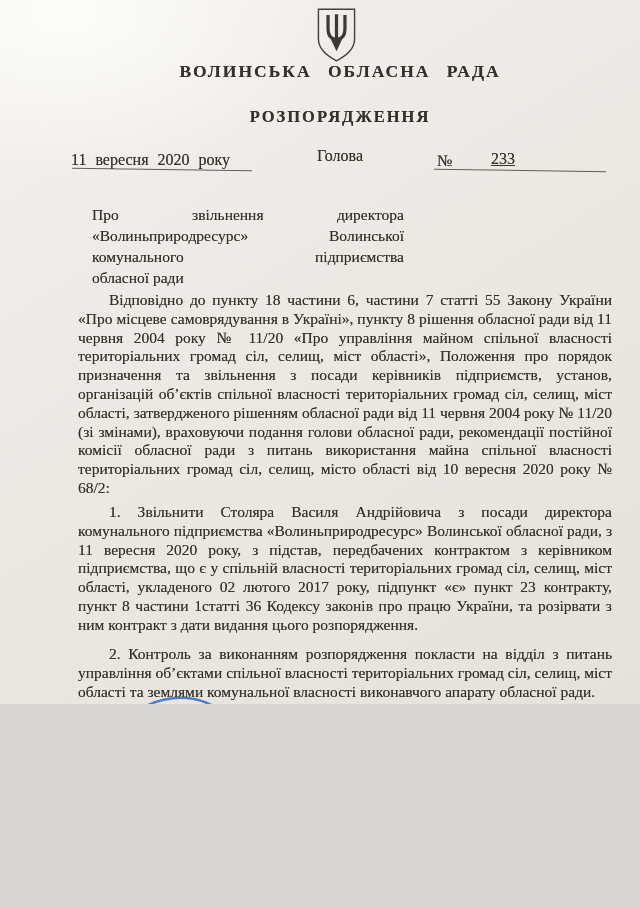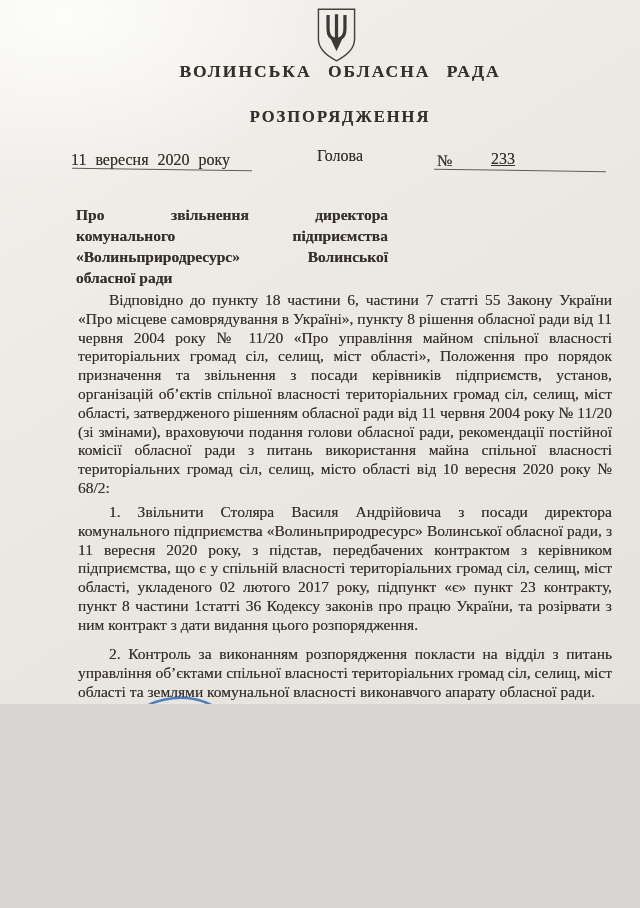--- a/index.html
+++ b/index.html
@@ -24,21 +24,21 @@
   .doc-type   { top:107px; font-size:16.5px; letter-spacing:2px; }
 
   .doc-date   { left:62px;  top:151px; font-size:16px; word-spacing:5px;margin-left:9px; }
   .doc-city   { top:147px;  font-size:16px; }
   .num-label  { left:437px; top:152px; font-size:16px; }
   .num-value  { left:491px; top:150px; font-size:16px;text-decoration:underline; }
   .rule { height:1.3px; background:#615c55; transform:rotate(0.8deg); }
   .rule-date { left:72px;  top:169px; width:180px; }
   .rule-num  { left:434px; top:170px; width:172px; }
 
-  .subject { left:76px; top:204px; width:312px; font-weight:bold;
+  .subject { left:92px; top:204px; width:312px; font-weight:normal;
              font-size:15.5px; line-height:21px; }
   .subj-line.just { text-align:justify; text-align-last:justify; }
 
   .para { left:78px; width:534px; font-size:15.5px; line-height:18.8px;
           text-align:justify; text-indent:31px; }
   .para-intro { top:291px;font-family:Liberation Serif, serif; }
   .para-item1 { top:503px; }
   .para-item2 { top:645px; }
 
   .sig-label { left:64px;  top:755px; font-size:16px;font-style:italic; }
@@ -79,22 +79,22 @@
 
   <div class="abs doc-date soft">11 вересня 2020 року</div>
   <div class="abs center-line doc-city soft">Голова</div>
   <div class="abs num-label soft">№</div>
   <div class="abs num-value soft">233</div>
   <div class="abs rule rule-date"></div>
   <div class="abs rule rule-num"></div>
 
   <div class="abs subject soft">
     <div class="subj-line just">Про звільнення директора</div>
+    <div class="subj-line just">«Волиньприродресурс» Волинської</div>
     <div class="subj-line just">комунального підприємства</div>
-    <div class="subj-line just">«Волиньприродресурс» Волинської</div>
     <div class="subj-line">обласної ради</div>
   </div>
 
   <p class="abs para para-intro soft">Відповідно до пункту 18 частини 6, частини 7 статті 55 Закону України «Про місцеве самоврядування в Україні», пункту 8 рішення обласної ради від 11 червня 2004 року № 11/20 «Про управління майном спільної власності територіальних громад сіл, селищ, міст області», Положення про порядок призначення та звільнення з посади керівників підприємств, установ, організацій об’єктів спільної власності територіальних громад сіл, селищ, міст області, затвердженого рішенням обласної ради від 11 червня 2004 року № 11/20 (зі змінами), враховуючи подання голови обласної ради, рекомендації постійної комісії обласної ради з питань використання майна спільної власності територіальних громад сіл, селищ, місто області від 10 вересня 2020 року № 68/2:</p>
   <p class="abs para para-item1 soft">1. Звільнити Столяра Василя Андрійовича з посади директора комунального підприємства «Волиньприродресурс» Волинської обласної ради, з 11 вересня 2020 року, з підстав, передбачених контрактом з керівником підприємства, що є у спільній власності територіальних громад сіл, селищ, міст області, укладеного 02 лютого 2017 року, підпункт «є» пункт 23 контракту, пункт 8 частини 1статті 36 Кодексу законів про працю України, та розірвати з ним контракт з дати видання цього розпорядження.</p>
   <p class="abs para para-item2 soft">2. Контроль за виконанням розпорядження покласти на відділ з питань управління об’єктами спільної власності територіальних громад сіл, селищ, міст області та землями комунальної власності виконавчого апарату обласної ради.</p>
 
   <div class="abs sig-label bold soft">Голова</div>
 
   <div class="abs sig-scribble">

